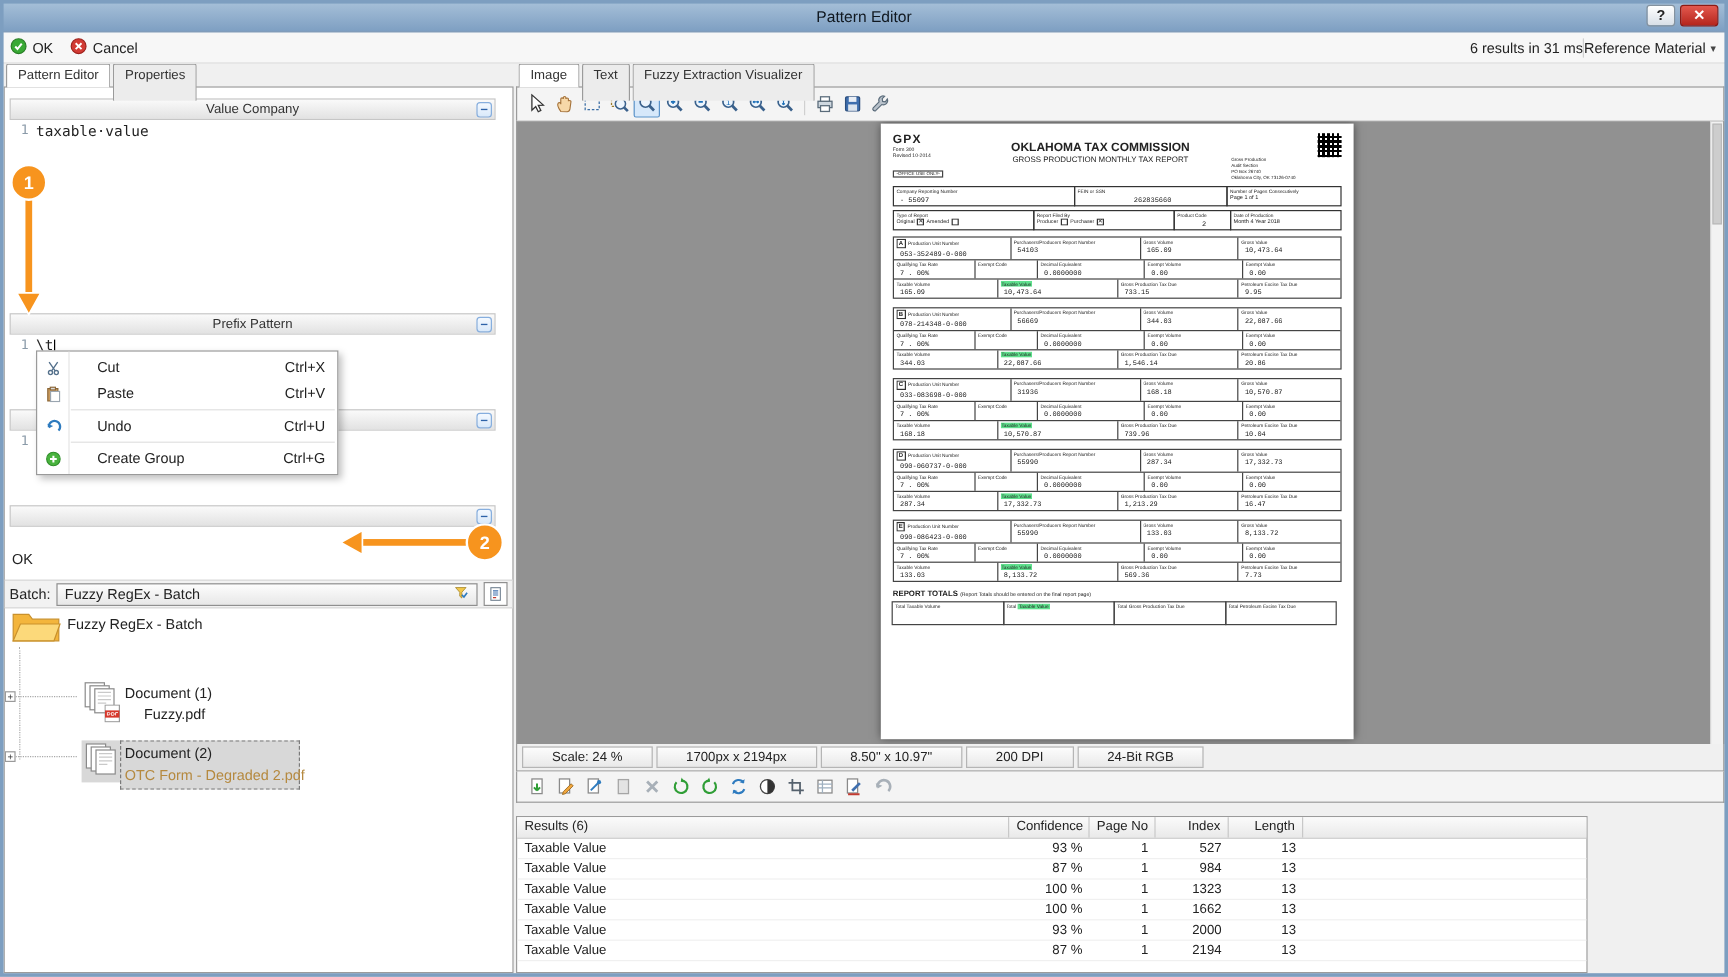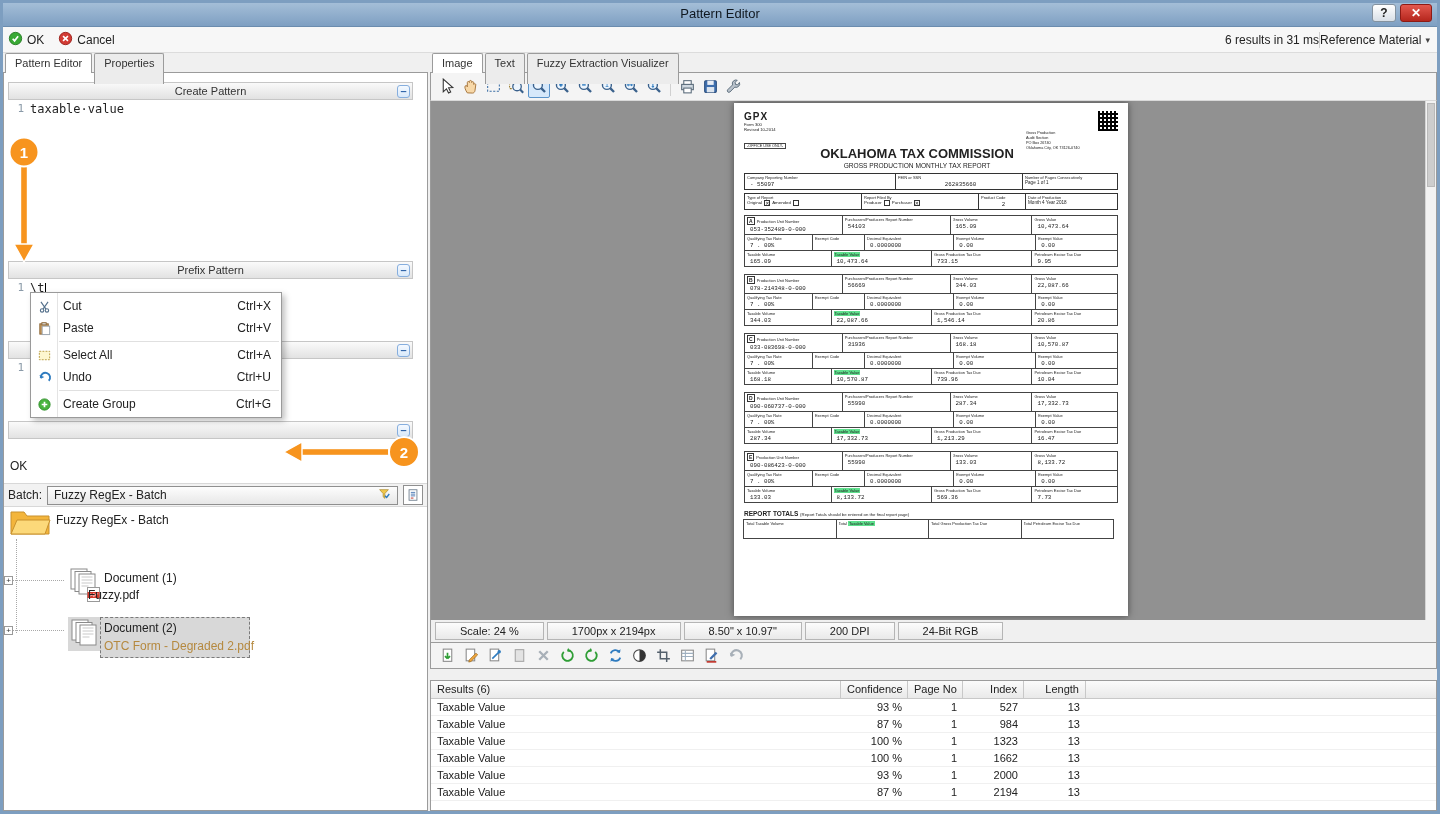--- a/index.html
+++ b/index.html
@@ -53,21 +53,21 @@
   .dotline-v{position:absolute;border-left:1px dotted #a8a8a8;}
   .dotline-h{position:absolute;border-top:1px dotted #a8a8a8;}
   .expander{position:absolute;width:9px;height:9px;background:#fff;border:1px solid #9a9a9a;font:8px/7px "Liberation Sans",sans-serif;text-align:center;color:#333;}
 
   
   .ctx-menu{position:absolute;left:30px;top:292px;width:252px;background:#fff;border:1px solid #9a9a9a;box-shadow:3px 3px 6px rgba(0,0,0,.25);z-index:40;padding:2px 0;}
   .ctx-icons-col{position:absolute;left:26px;top:0;bottom:0;width:1px;background:#e4e4e4;}
   .menu-item{position:relative;height:22px;display:flex;align-items:center;font-size:12px;color:#222;}
   .mi-icon{width:26px;display:flex;align-items:center;justify-content:center;}
   .mi-icon svg{width:15px;height:15px;}
-  .mi-label{flex:1;padding-left:6px;}
+  .mi-label{flex:1;padding-left:24px;}
   .mi-short{padding-right:10px;color:#222;}
   .menu-sep{height:1px;background:#e0e0e0;margin:2px 2px 2px 28px;}
   .menu-item.highlight{background:#fef200;outline:1px solid #d8c400;}
 
   
   .callout{position:absolute;z-index:45;}
 
   
   .rp-toolbar{position:absolute;left:0;top:19px;right:0;height:29px;background:#f4f4f4;border:1px solid #9b9b9b;border-bottom:1px solid #d9d9d9;display:flex;align-items:center;gap:1px;padding-left:5px;}
   .ico{width:22px;height:22px;display:flex;align-items:center;justify-content:center;border:1px solid transparent;border-radius:2px;}
@@ -75,39 +75,39 @@
   .ico.selected{background:#d6e8fa;border-color:#5b93c9;}
   .tsep{width:1px;height:18px;background:#d0d0d0;margin:0 4px;}
   .viewer{position:absolute;left:0;top:48px;width:1007px;height:519px;background:#919191;border-left:1px solid #9b9b9b;border-right:1px solid #9b9b9b;overflow:hidden;}
   .vscroll{position:absolute;right:0;top:0;bottom:0;width:11px;background:#f2f2f2;border-left:1px solid #d5d5d5;}
   .vthumb{position:absolute;left:1px;right:1px;top:2px;height:84px;background:#cdcdcd;border:1px solid #b9b9b9;}
   .statusbar{position:absolute;left:0;top:567px;width:1007px;height:23px;background:#f0f0f0;border:1px solid #9b9b9b;border-top:none;display:flex;align-items:center;gap:3px;padding:0 4px;}
   .seg{height:18px;background:linear-gradient(#fcfcfc,#e9e9e9);border:1px solid #b5b5b5;font-size:11px;color:#222;display:flex;align-items:center;padding:0 24px;}
   .rp-toolbar2{position:absolute;left:0;top:590px;width:1007px;height:26px;background:#f4f4f4;border:1px solid #9b9b9b;border-top:none;display:flex;align-items:center;gap:2px;padding-left:5px;}
 
   
-  .results{position:absolute;left:0;top:627px;width:1007px;bottom:0;background:#fff;border:1px solid #9b9b9b;}
+  .results{position:absolute;left:0;top:627px;width:893px;bottom:0;background:#fff;border:1px solid #9b9b9b;}
   .rgrid{display:grid;grid-template-columns:410px 67px 55px 61px 62px 1fr;}
   .rhead{background:linear-gradient(#fbfbfb,#e9e9e9);border-bottom:1px solid #c8c8c8;height:18px;}
   .rhead .rcell{border-right:1px solid #c8c8c8;font-size:11px;color:#222;line-height:17px;}
   .rhead .rcell.filler{border-right:none;}
   .rcell{padding:0 6px;white-space:nowrap;overflow:hidden;}
   .rcell.num{text-align:right;}
   .rrow{height:17px;border-bottom:1px solid #f0f0f0;}
   .rrow .rcell{font-size:11px;color:#222;line-height:16px;}
 
   
   .doc-page{position:absolute;left:303px;top:2px;width:394px;height:513px;background:#fff;box-shadow:0 0 7px rgba(0,0,0,.5);padding:8px 10px;color:#222;}
   .fh{display:flex;}
   .fh-left{width:64px;}
   .gpx{font-size:10px;font-weight:bold;letter-spacing:1px;}
   .tiny{font-size:4.2px;line-height:1.3;}
   .office-box{display:inline-block;border:1px solid #444;font-size:3.8px;padding:0 2px;margin-top:2px;}
   .fh-center{flex:1;text-align:center;margin-top:7px;}
-  .agency{font-size:13px;font-weight:bold;margin-top:28px;}
+  .agency{font-size:10px;font-weight:bold;}
   .ftitle{font-size:6.6px;margin-top:1px;}
   .fh-right{width:92px;font-size:3.8px;line-height:1.3;}
   .qr{width:20px;height:20px;margin-left:auto;background-image:repeating-linear-gradient(0deg,#000 0 2px,transparent 2px 4px),repeating-linear-gradient(90deg,#000 0 2px,#fff 2px 4px);}
   .frow-boxes{display:flex;margin-top:4px;}
   .fbox{border:1px solid #333;margin-left:-1px;padding:1px 2px;}
   .fbox:first-child{margin-left:0;}
   .flab{font-size:4px;white-space:nowrap;overflow:hidden;}
   .fvalm{font-family:"Liberation Mono",monospace;font-size:5.8px;padding:1px 0 0 3px;}
   .cbx{display:inline-block;width:6px;height:6px;border:1px solid #333;font-size:5px;line-height:5px;text-align:center;vertical-align:middle;margin:0 2px;}
   .cbx.checked::after{content:"\2715";}
@@ -165,21 +165,21 @@
   </div>
 
   <div class="left-panel">
     <div class="tabs">
       <div class="tab active">Pattern Editor</div>
       <div class="tab">Properties</div>
     </div>
     <div class="panel-content">
 
       <div class="sec-hdr" style="top:9px;">
-        <span>Create Pattern</span>
+        <span>Value Company</span>
         <span class="minus-btn">–</span>
       </div>
       <div class="editor" style="top:27px;height:161px;">
         <span class="lineno">1</span>
         <span class="code">taxable·value</span>
       </div>
 
       <div class="sec-hdr" style="top:188px;">
         <span>Prefix Pattern</span>
         <span class="minus-btn">–</span>
@@ -244,21 +244,21 @@
           </svg>
       </div>
       <div class="tree-label" style="position:absolute;left:100px;top:498px;">Document (1)</div>
       <div style="position:absolute;left:83px;top:514px;">
         <svg width="13" height="15" viewBox="0 0 13 15">
             <rect x="0.5" y="0.5" width="12" height="14" fill="#fff" stroke="#999"></rect>
             <rect x="0.5" y="5" width="12" height="6" fill="#d6382c"></rect>
             <path d="M2.5 9.2 v-2.4 h1.2 a1 1 0 0 1 0 2 h-1.2 M6 9.2 v-2.4 h1 a1.2 1.2 0 0 1 0 2.4 h-1 M9.3 9.2 v-2.4 h2" stroke="#fff" stroke-width="0.7" fill="none"></path>
           </svg>
       </div>
-      <div class="tree-file" style="position:absolute;left:84px;top:515px;">Fuzzy.pdf</div>
+      <div class="tree-file" style="position:absolute;left:116px;top:515px;">Fuzzy.pdf</div>
 
       <div class="sel-box"></div>
       <div style="position:absolute;left:64px;top:544px;background:#d8d8d8;padding:1px;">
         <svg width="30" height="28" viewBox="0 0 30 28">
             <rect x="3" y="2" width="16" height="20" fill="#fff" stroke="#8a8a8a"></rect>
             <rect x="7" y="4.5" width="16" height="20" fill="#fff" stroke="#8a8a8a"></rect>
             <rect x="11" y="7" width="16" height="20" fill="#fff" stroke="#8a8a8a"></rect>
             <path d="M13.5 10 h11 M13.5 13 h11 M13.5 16 h11 M13.5 19 h7" stroke="#c9c9c9" stroke-width="1"></path>
           </svg>
       </div>
@@ -928,29 +928,20 @@
             <rect x="5.5" y="5.5" width="8" height="9" fill="#fff" stroke="#9aa5b0"></rect>
           </svg>
         </span>
       <span class="mi-label">Paste</span>
       <span class="mi-short">Ctrl+V</span>
     </div>
     <div class="menu-sep"></div>
     <div class="menu-item">
       <span class="mi-icon">
           <svg viewBox="0 0 16 16">
-            <rect x="2.5" y="3.5" width="11" height="9" fill="#fdf6cf" stroke="#b89b3e" stroke-dasharray="2 1.3"></rect>
-          </svg>
-        </span>
-      <span class="mi-label">Select All</span>
-      <span class="mi-short">Ctrl+A</span>
-    </div>
-    <div class="menu-item">
-      <span class="mi-icon">
-          <svg viewBox="0 0 16 16">
             <path d="M12.5 11.5 A5 5 0 1 0 4 8.5" fill="none" stroke="#2e7bbf" stroke-width="2"></path>
             <path d="M2.6 5.4 L4.2 9.4 L7.8 7.4 Z" fill="#2e7bbf"></path>
           </svg>
         </span>
       <span class="mi-label">Undo</span>
       <span class="mi-short">Ctrl+U</span>
     </div>
     <div class="menu-sep"></div>
     <div class="menu-item">
       <span class="mi-icon">

